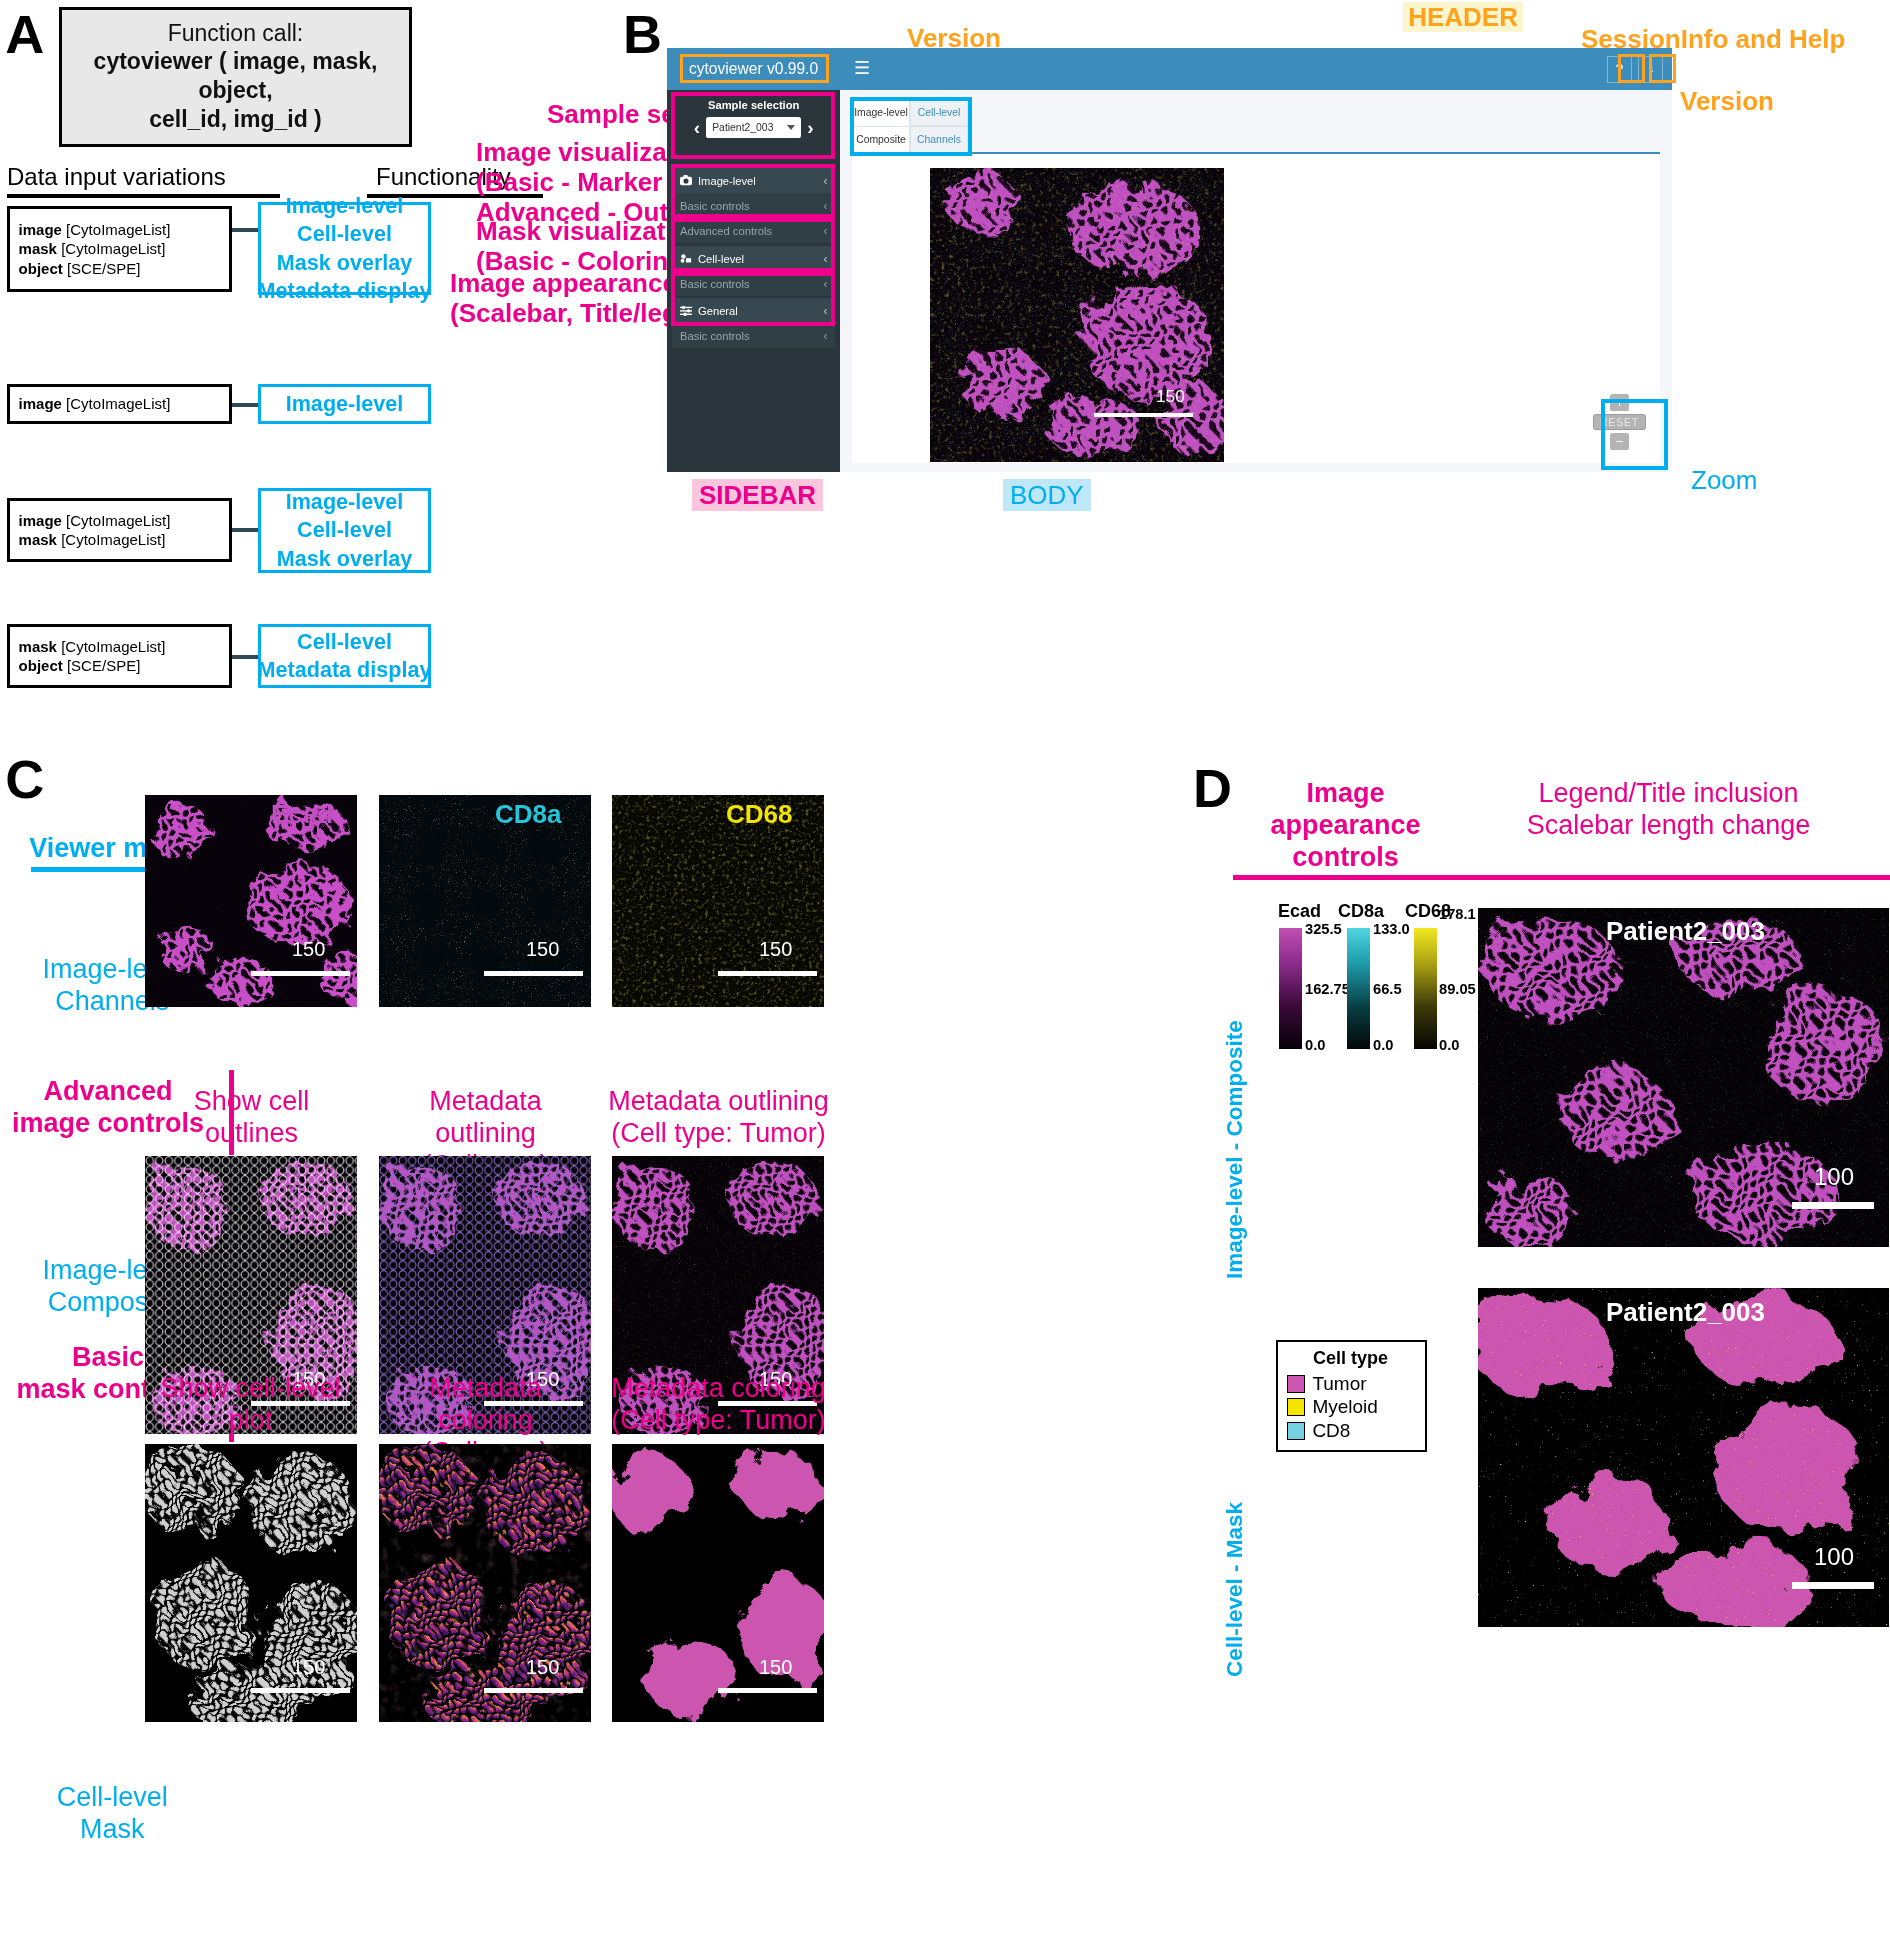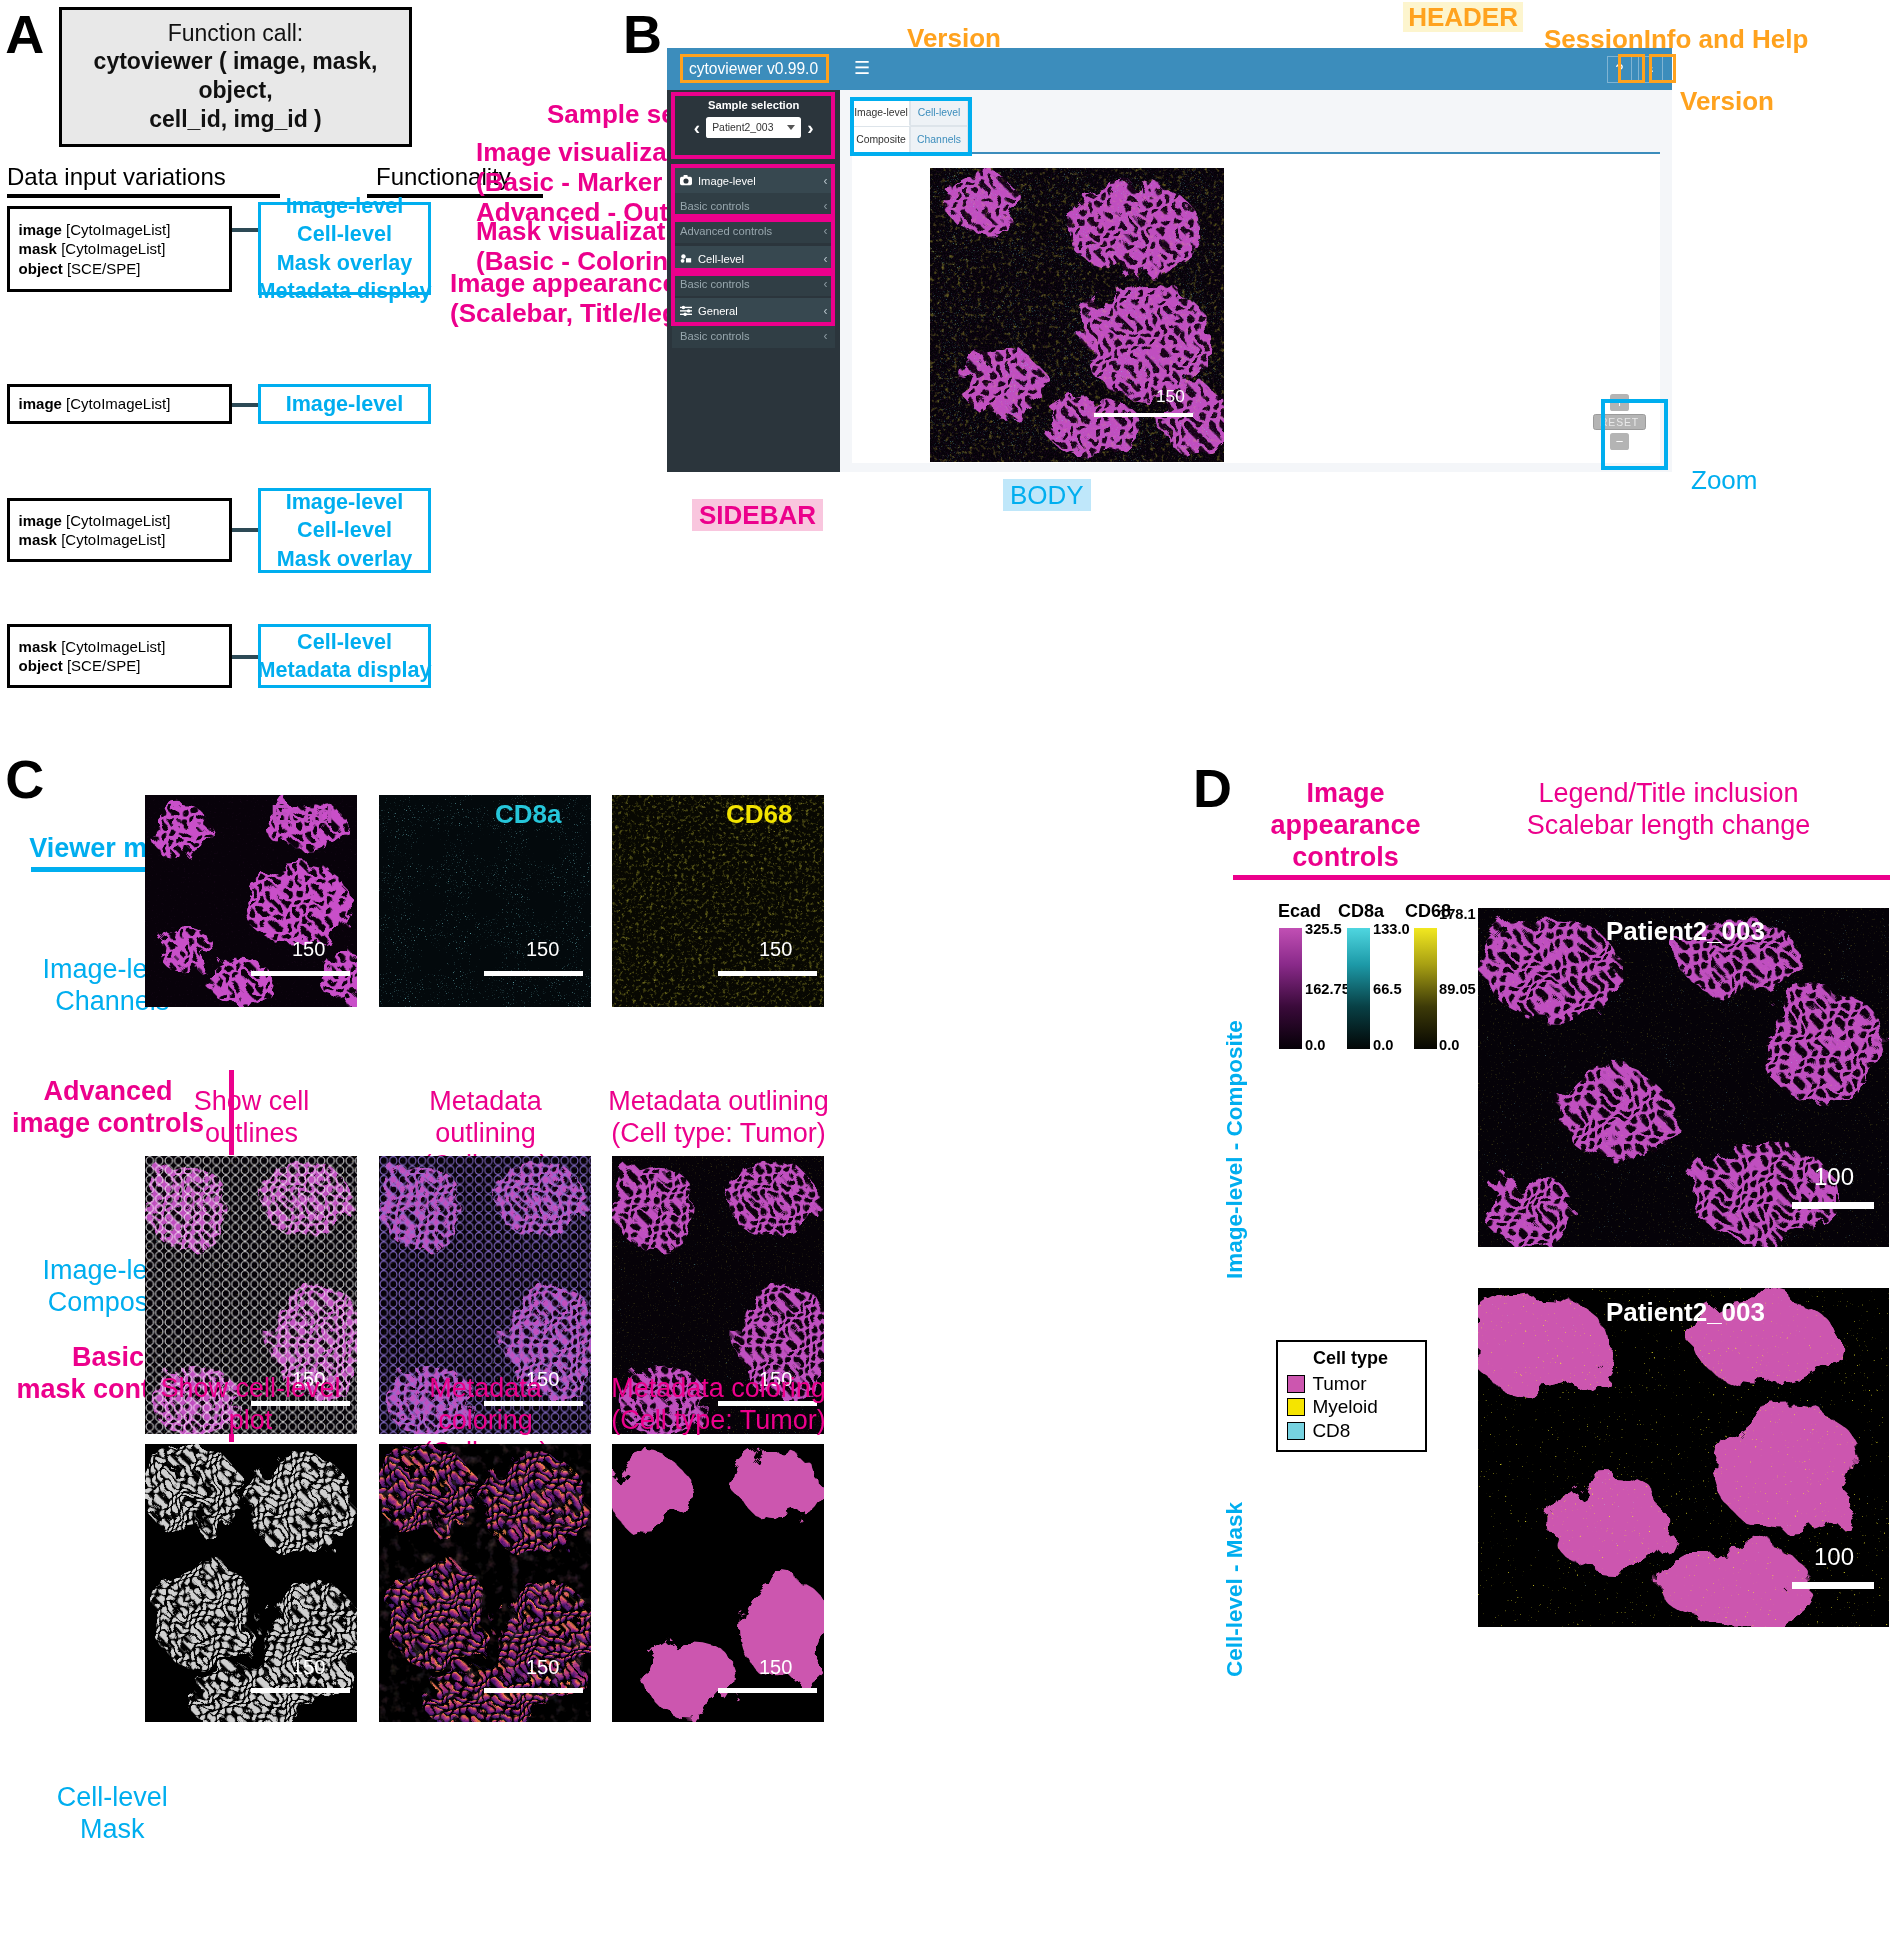--- a/index.html
+++ b/index.html
@@ -155,25 +155,25 @@
     <div>Cell-level</div>
     <div>Metadata display</div>
   </div>
 </div>
 
 <div class="abs" id="panelB">
   <div class="abs panel-letter" style="left:0px;top:7px;">B</div>
 
   <div class="annot-orange" style="left:284px;top:22.5px;">Version</div>
   <div class="annot-orange" style="left:780px;top:1.7px;"><span class="hl-yellow">HEADER</span></div>
-  <div class="annot-orange" style="left:921px;top:24px;">SessionInfo and Help</div>
+  <div class="annot-orange" style="left:958px;top:24px;">SessionInfo and Help</div>
   <div class="annot-orange" style="left:1057px;top:86px;">Version</div>
   <div class="annot-blue" style="left:376px;top:91px;">Viewer mode</div>
   <div class="annot-blue" style="left:1068px;top:465px;">Zoom</div>
-  <div class="annot-pink" style="left:69px;top:480px;margin-top:20px;"><span class="hl-pink">SIDEBAR</span></div>
+  <div class="annot-pink" style="left:69px;top:480px;"><span class="hl-pink">SIDEBAR</span></div>
   <div class="annot-blue" style="left:380px;top:480px;"><span class="hl-blue">BODY</span></div>
 
   <div class="annot-pink" style="left:-76px;top:99px;width:121px;">
     <span>Sample selection</span>
   </div>
   <div class="annot-pink" style="left:-147px;top:137px;width:192px;">
     <div>Image visualization</div>
     <div>(Basic - Marker selection</div>
     <div>Advanced - Outlining)</div>
   </div>

